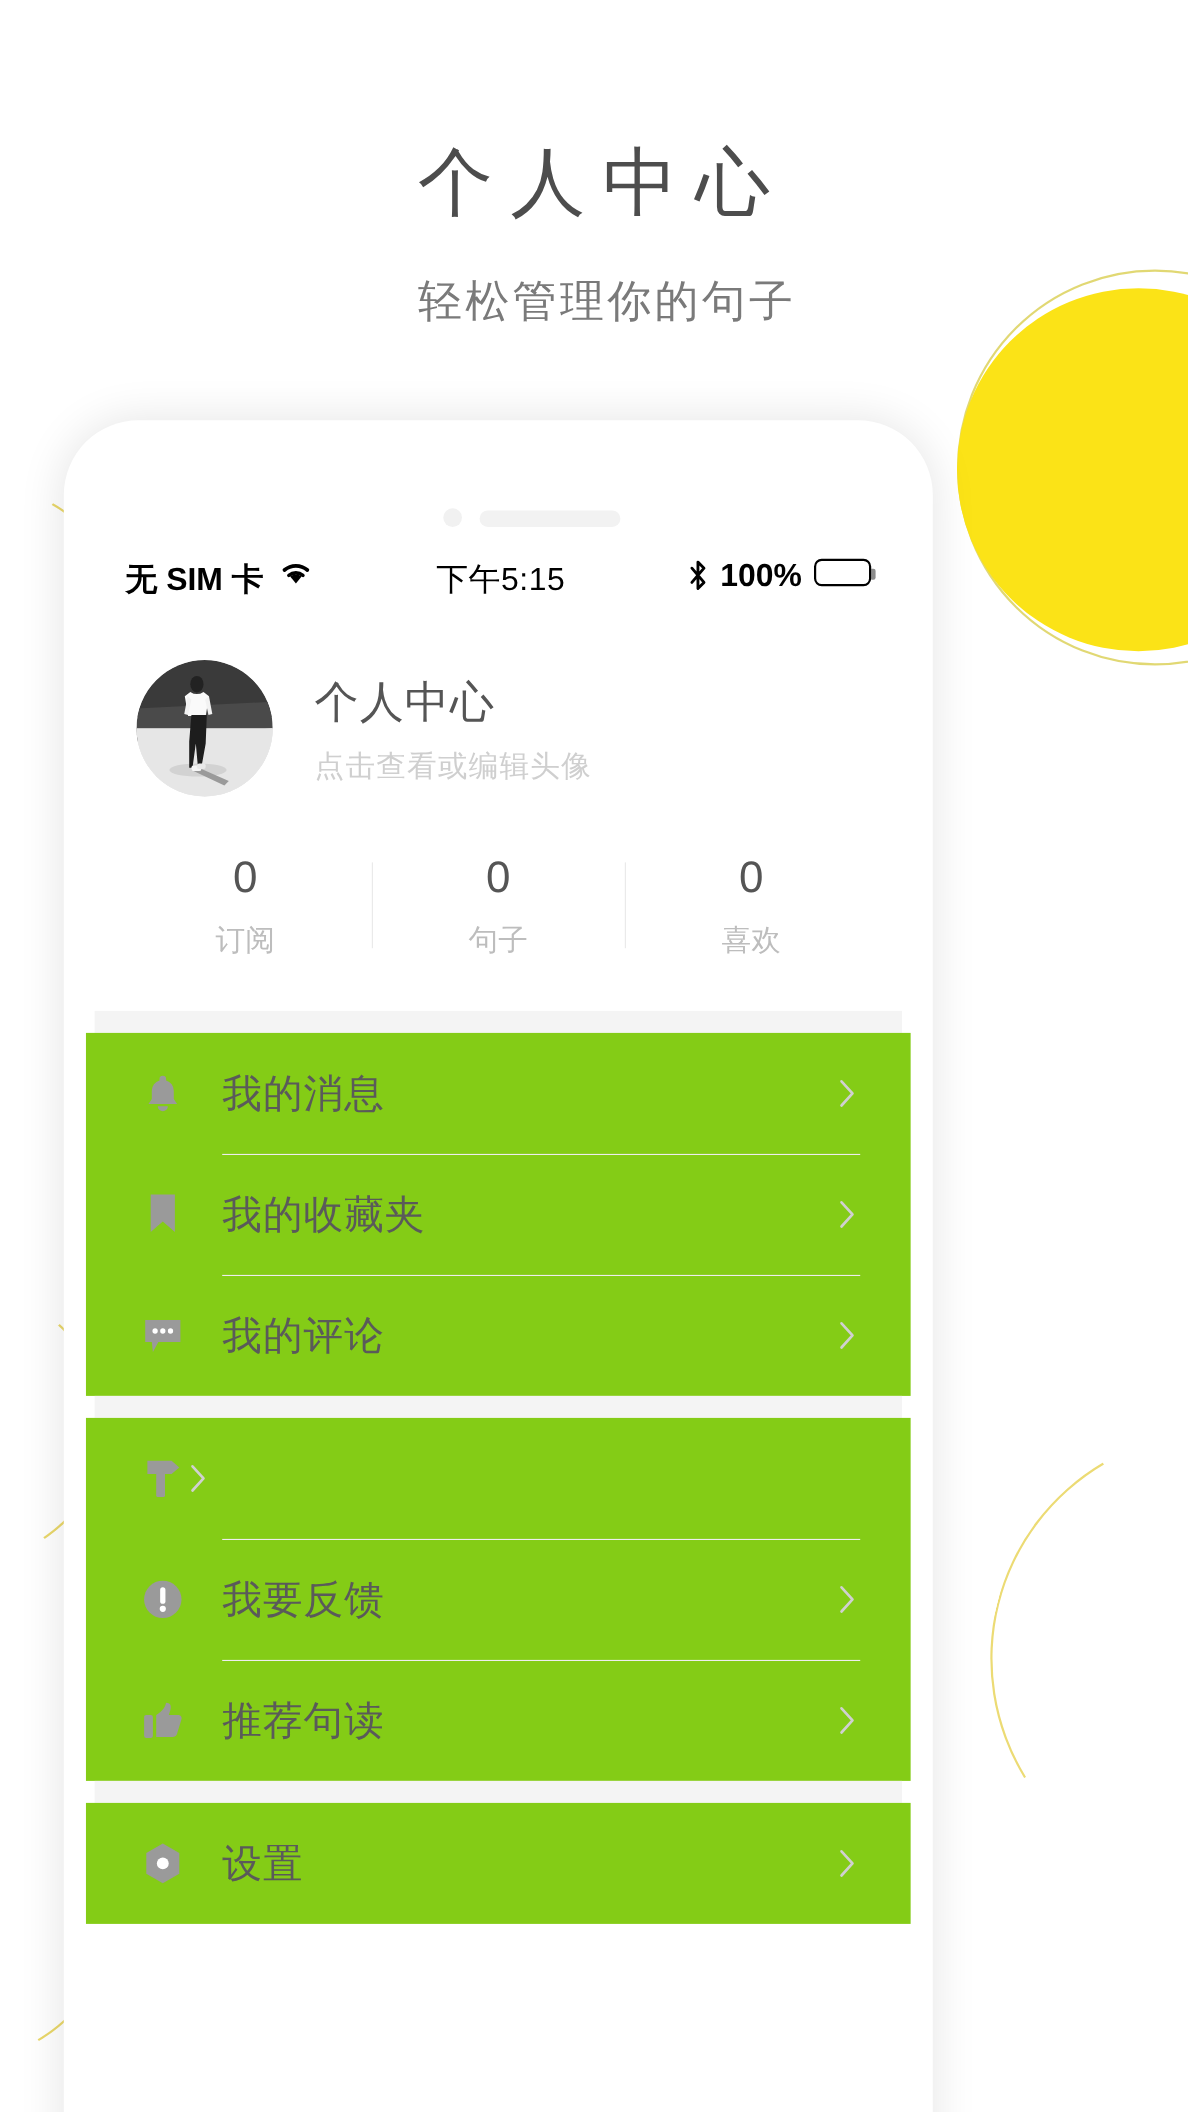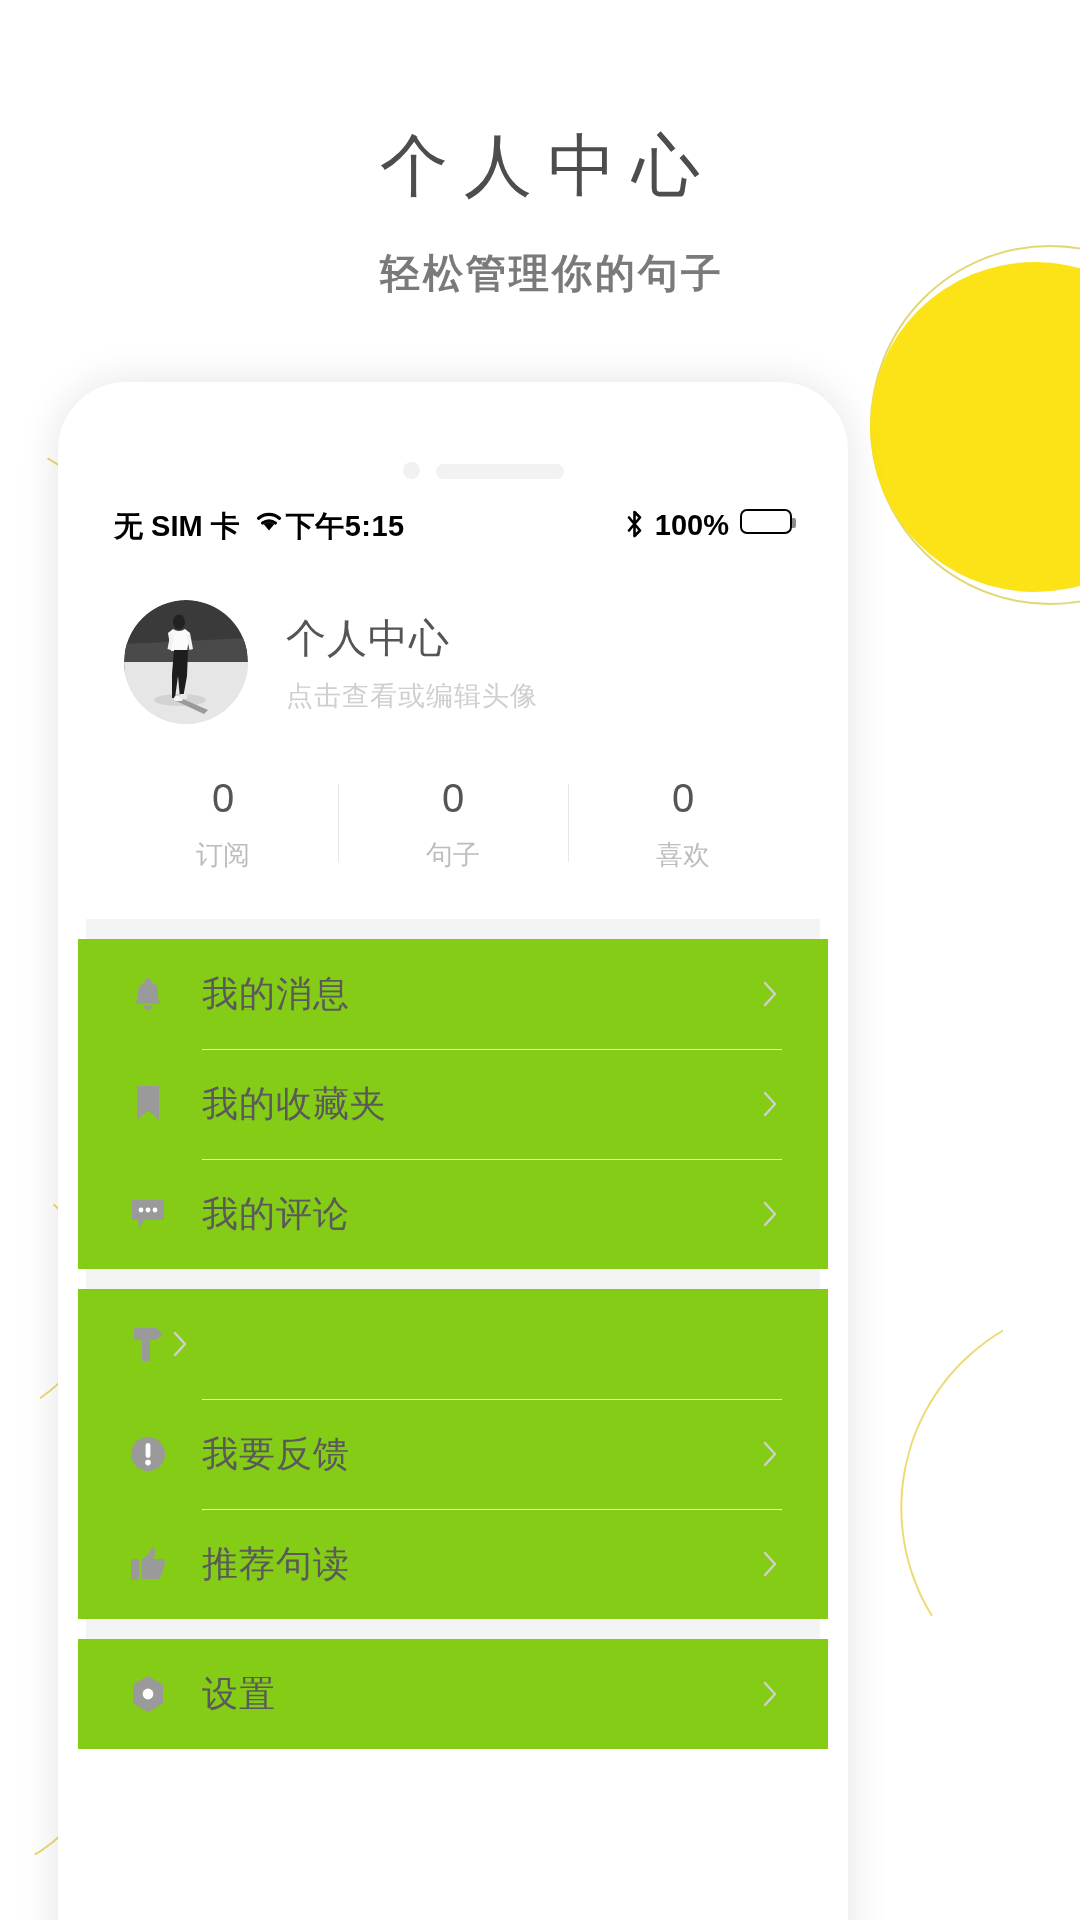--- a/index.html
+++ b/index.html
@@ -40,21 +40,21 @@
 
   
   #header { position:relative; z-index:3; text-align:center; padding-top:132px; }
   #page-title {
     font-family:Liberation Serif, serif;
     font-size:68px; color:#4d4d4d; letter-spacing:16px;
     font-weight:400; line-height:1; text-indent:16px;
   }
   #page-subtitle {
     margin-top:46px; font-size:40px; color:#7a7a7a;
-    letter-spacing:3px; font-weight:700;margin-left:24px;
+    letter-spacing:3px; font-weight:400;margin-left:24px;
   }
 
   
   #phone {
     position:absolute; z-index:2;
     left:58px; top:382px; width:790px; height:1620px;
     background:#ffffff;
     border-radius:68px 68px 0 0;
     box-shadow:0 0 42px rgba(0,0,0,.11);
   }
@@ -75,21 +75,21 @@
     position:absolute; left:20px; top:106px; right:20px; bottom:0;
     background:#fff; overflow:hidden;
   }
 
   
   #status-bar {
     height:78px; display:flex; align-items:center;
     padding:0 36px; font-size:29px; color:#000; font-weight:600;
   }
   #status-left { display:flex; align-items:flex-start; gap:12px; flex:0 0 auto; }
-  #status-center { flex:1; font-weight:700; letter-spacing:.5px; }
+  #status-center { flex:1; text-align:center; font-weight:400; letter-spacing:.5px; }
   #status-right { display:flex; align-items:flex-start; gap:11px; flex:0 0 auto; }
   .sb-text { white-space:nowrap; }
   .battery-shell {
     width:52px; height:25px; border:2px solid #000; border-radius:7px;
     padding:2.5px; position:relative;
   }
   .battery-fill { width:100%; height:100%; background:#000; border-radius:3px; }
   .battery-nub {
     position:absolute; right:-6px; top:7px; width:4px; height:10px;
     background:#000; border-radius:0 2px 2px 0; opacity:.45;

